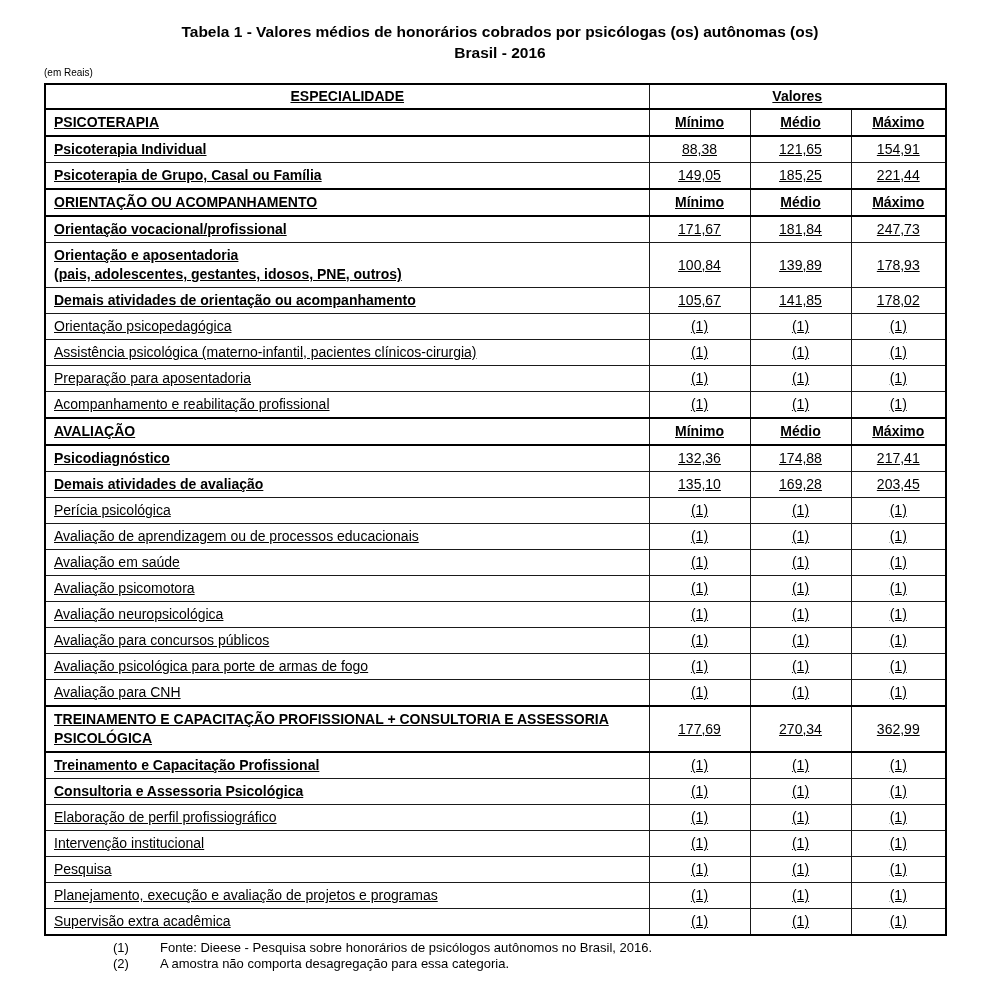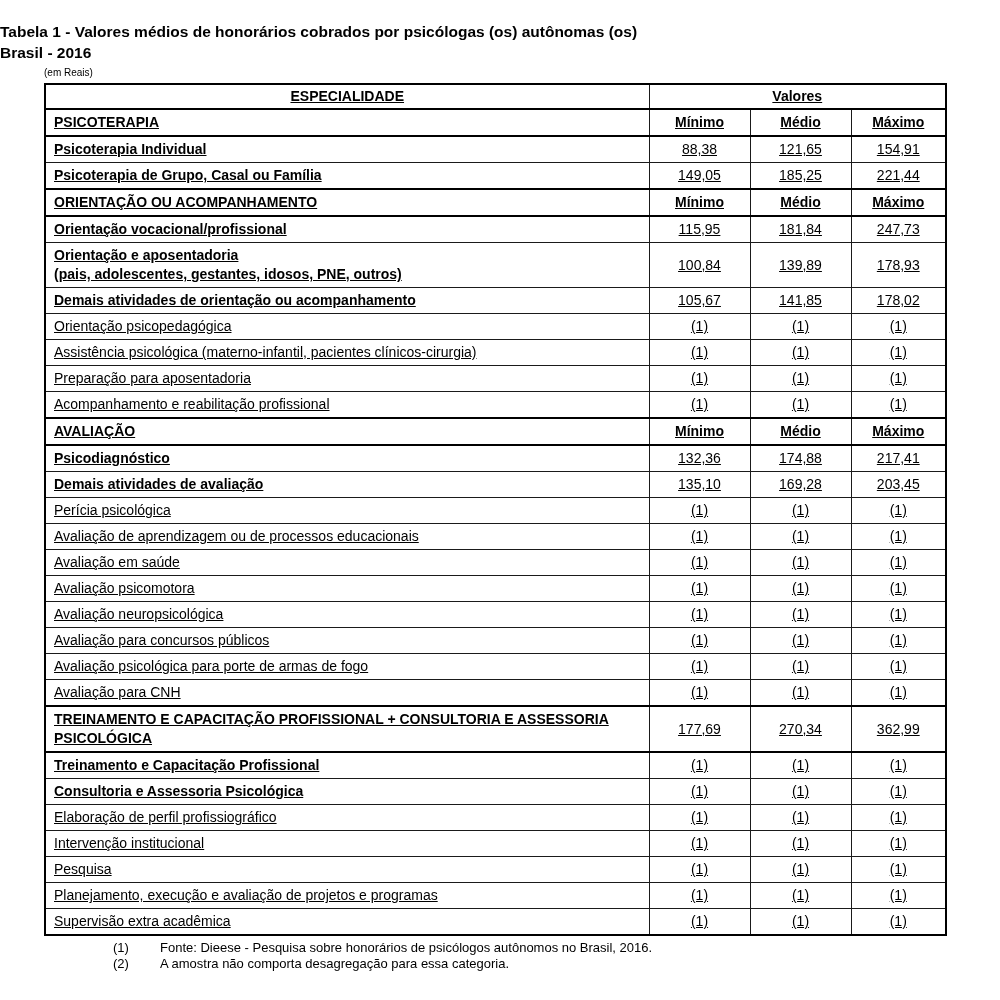--- a/index.html
+++ b/index.html
@@ -5,21 +5,21 @@
   * { box-sizing: border-box; }
   html, body { margin: 0; padding: 0; }
   body {
     width: 1000px; height: 1000px;
     background: #ffffff; color: #000000;
     font-family: "Liberation Sans", sans-serif;
     overflow: hidden;
   }
   .page { padding-top: 21px; }
 
-  .title { font-weight: 700; font-size: 15.5px; line-height: 21px; }
+  .title { text-align: center; font-weight: 700; font-size: 15.5px; line-height: 21px; }
 
   .unit-note {
     width: 901px; margin: 2px 0 2px 44px;
     text-align: left; padding-right: 68px;
     font-size: 10px; line-height: 16px;
   }
 
   table.fees {
     margin-left: 44px; width: 901px;
     border-collapse: collapse; table-layout: fixed;
@@ -97,21 +97,21 @@
           <td class="value-cell">221,44</td>
         </tr>
         <tr class="section-head">
           <td class="label-cell"><span>ORIENTAÇÃO OU ACOMPANHAMENTO</span></td>
           <td class="value-cell">Mínimo</td>
           <td class="value-cell">Médio</td>
           <td class="value-cell">Máximo</td>
         </tr>
         <tr class="bold">
           <td class="label-cell"><span>Orientação vocacional/profissional</span></td>
-          <td class="value-cell">115,95</td>
+          <td class="value-cell">171,67</td>
           <td class="value-cell">181,84</td>
           <td class="value-cell">247,73</td>
         </tr>
         <tr class="bold">
           <td class="label-cell"><span>Orientação e aposentadoria</span><br><span>(pais, adolescentes, gestantes, idosos, PNE, outros)</span></td>
           <td class="value-cell">100,84</td>
           <td class="value-cell">139,89</td>
           <td class="value-cell">178,93</td>
         </tr>
         <tr class="bold">

